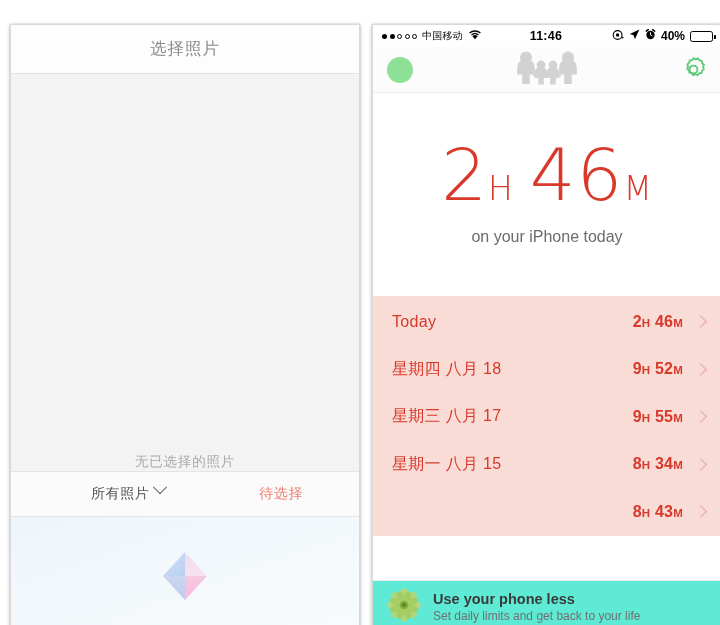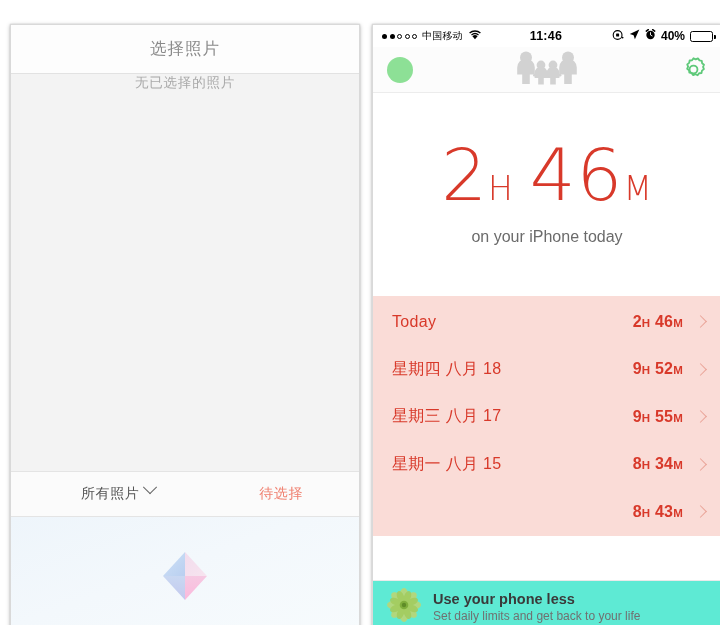--- a/index.html
+++ b/index.html
@@ -49,40 +49,40 @@
   .picker-title {
     font-size: 16.5px;
     color: #8a8a8a;
     letter-spacing: 1px;
   }
   .picker-body {
     position: relative;
     height: 397px;
     background: #f3f3f3;
     display: flex;
-    align-items: flex-start;
+    align-items: flex-end;
     justify-content: center;
   }
   .picker-empty {
     font-size: 13.5px;
     color: #a9a9a9;
     letter-spacing: .8px;
   }
   .picker-toolbar {
     height: 44px;
     background: #fbfbfb;
     border-top: 1px solid #e4e4e4;
     border-bottom: 1px solid #e4e4e4;
     display: flex;
     align-items: center;
     position: relative;
   }
   .picker-album {
     position: absolute;
-    left: 70px;
+    left: 80px;
     display: flex;
     align-items: flex-start;
     gap: 6px;
     font-size: 14px;
     color: #555;
     letter-spacing: .6px;
   }
   .chev-down {
     width: 9px;
     height: 9px;

